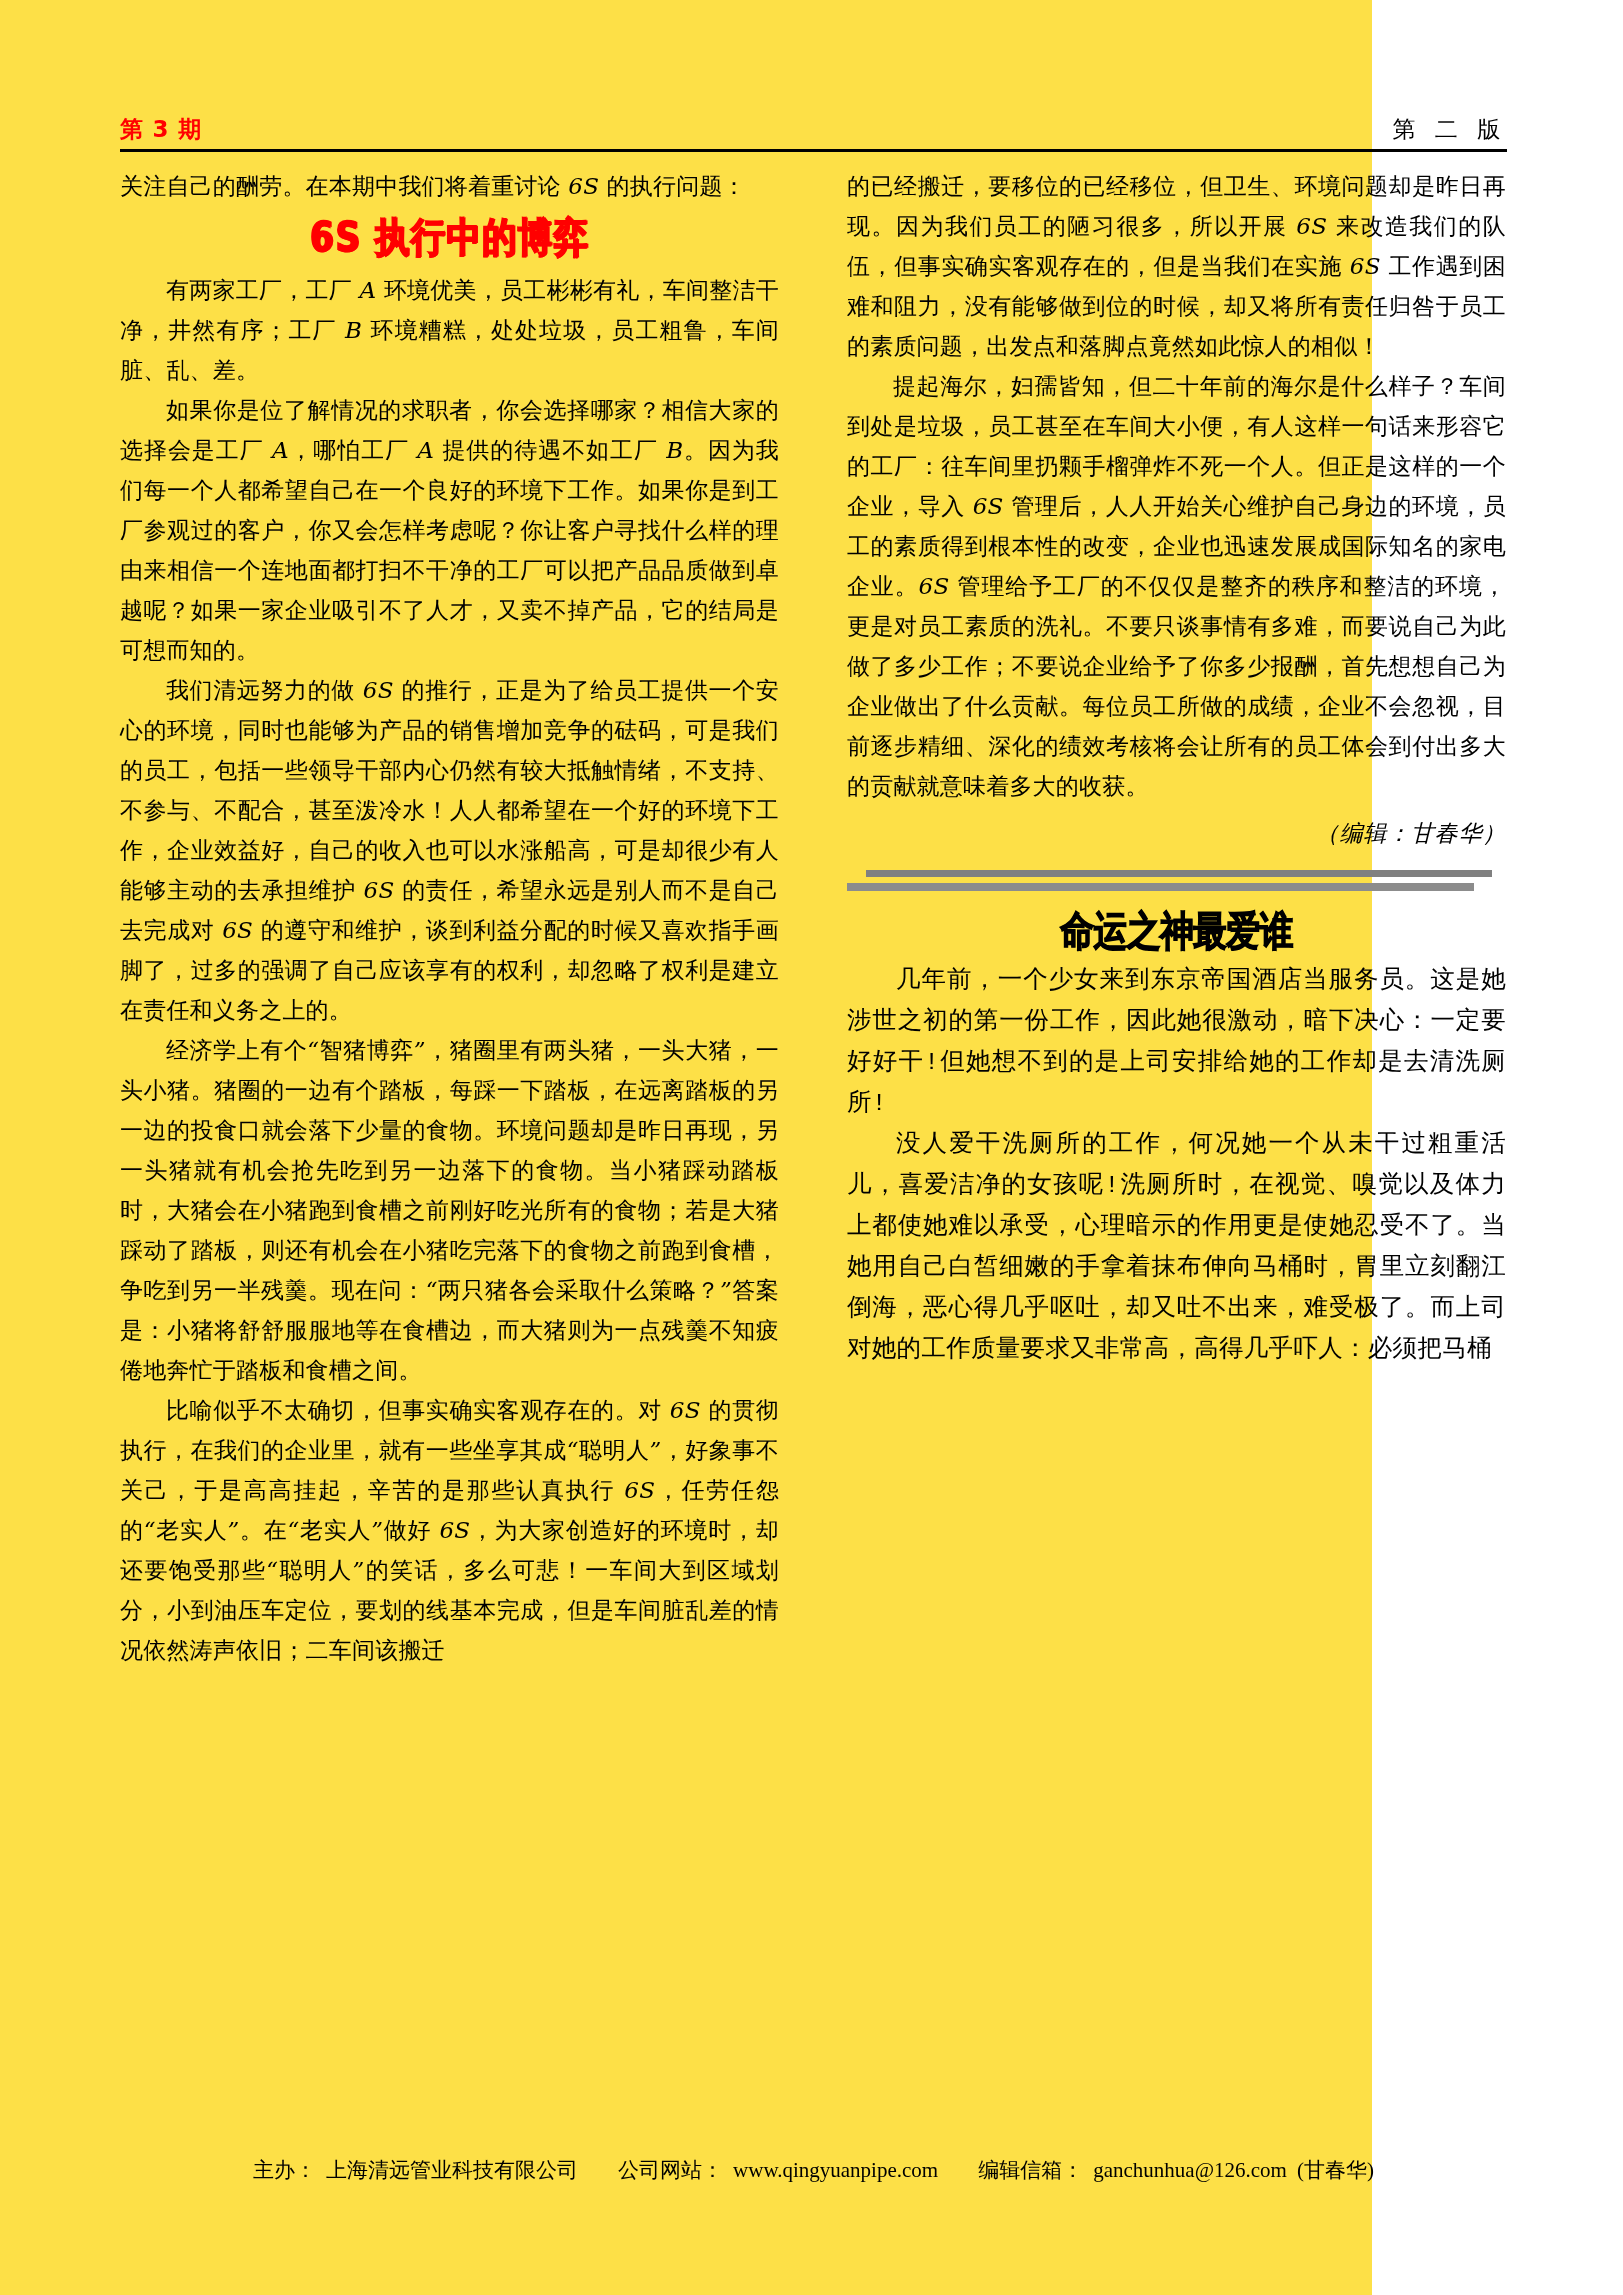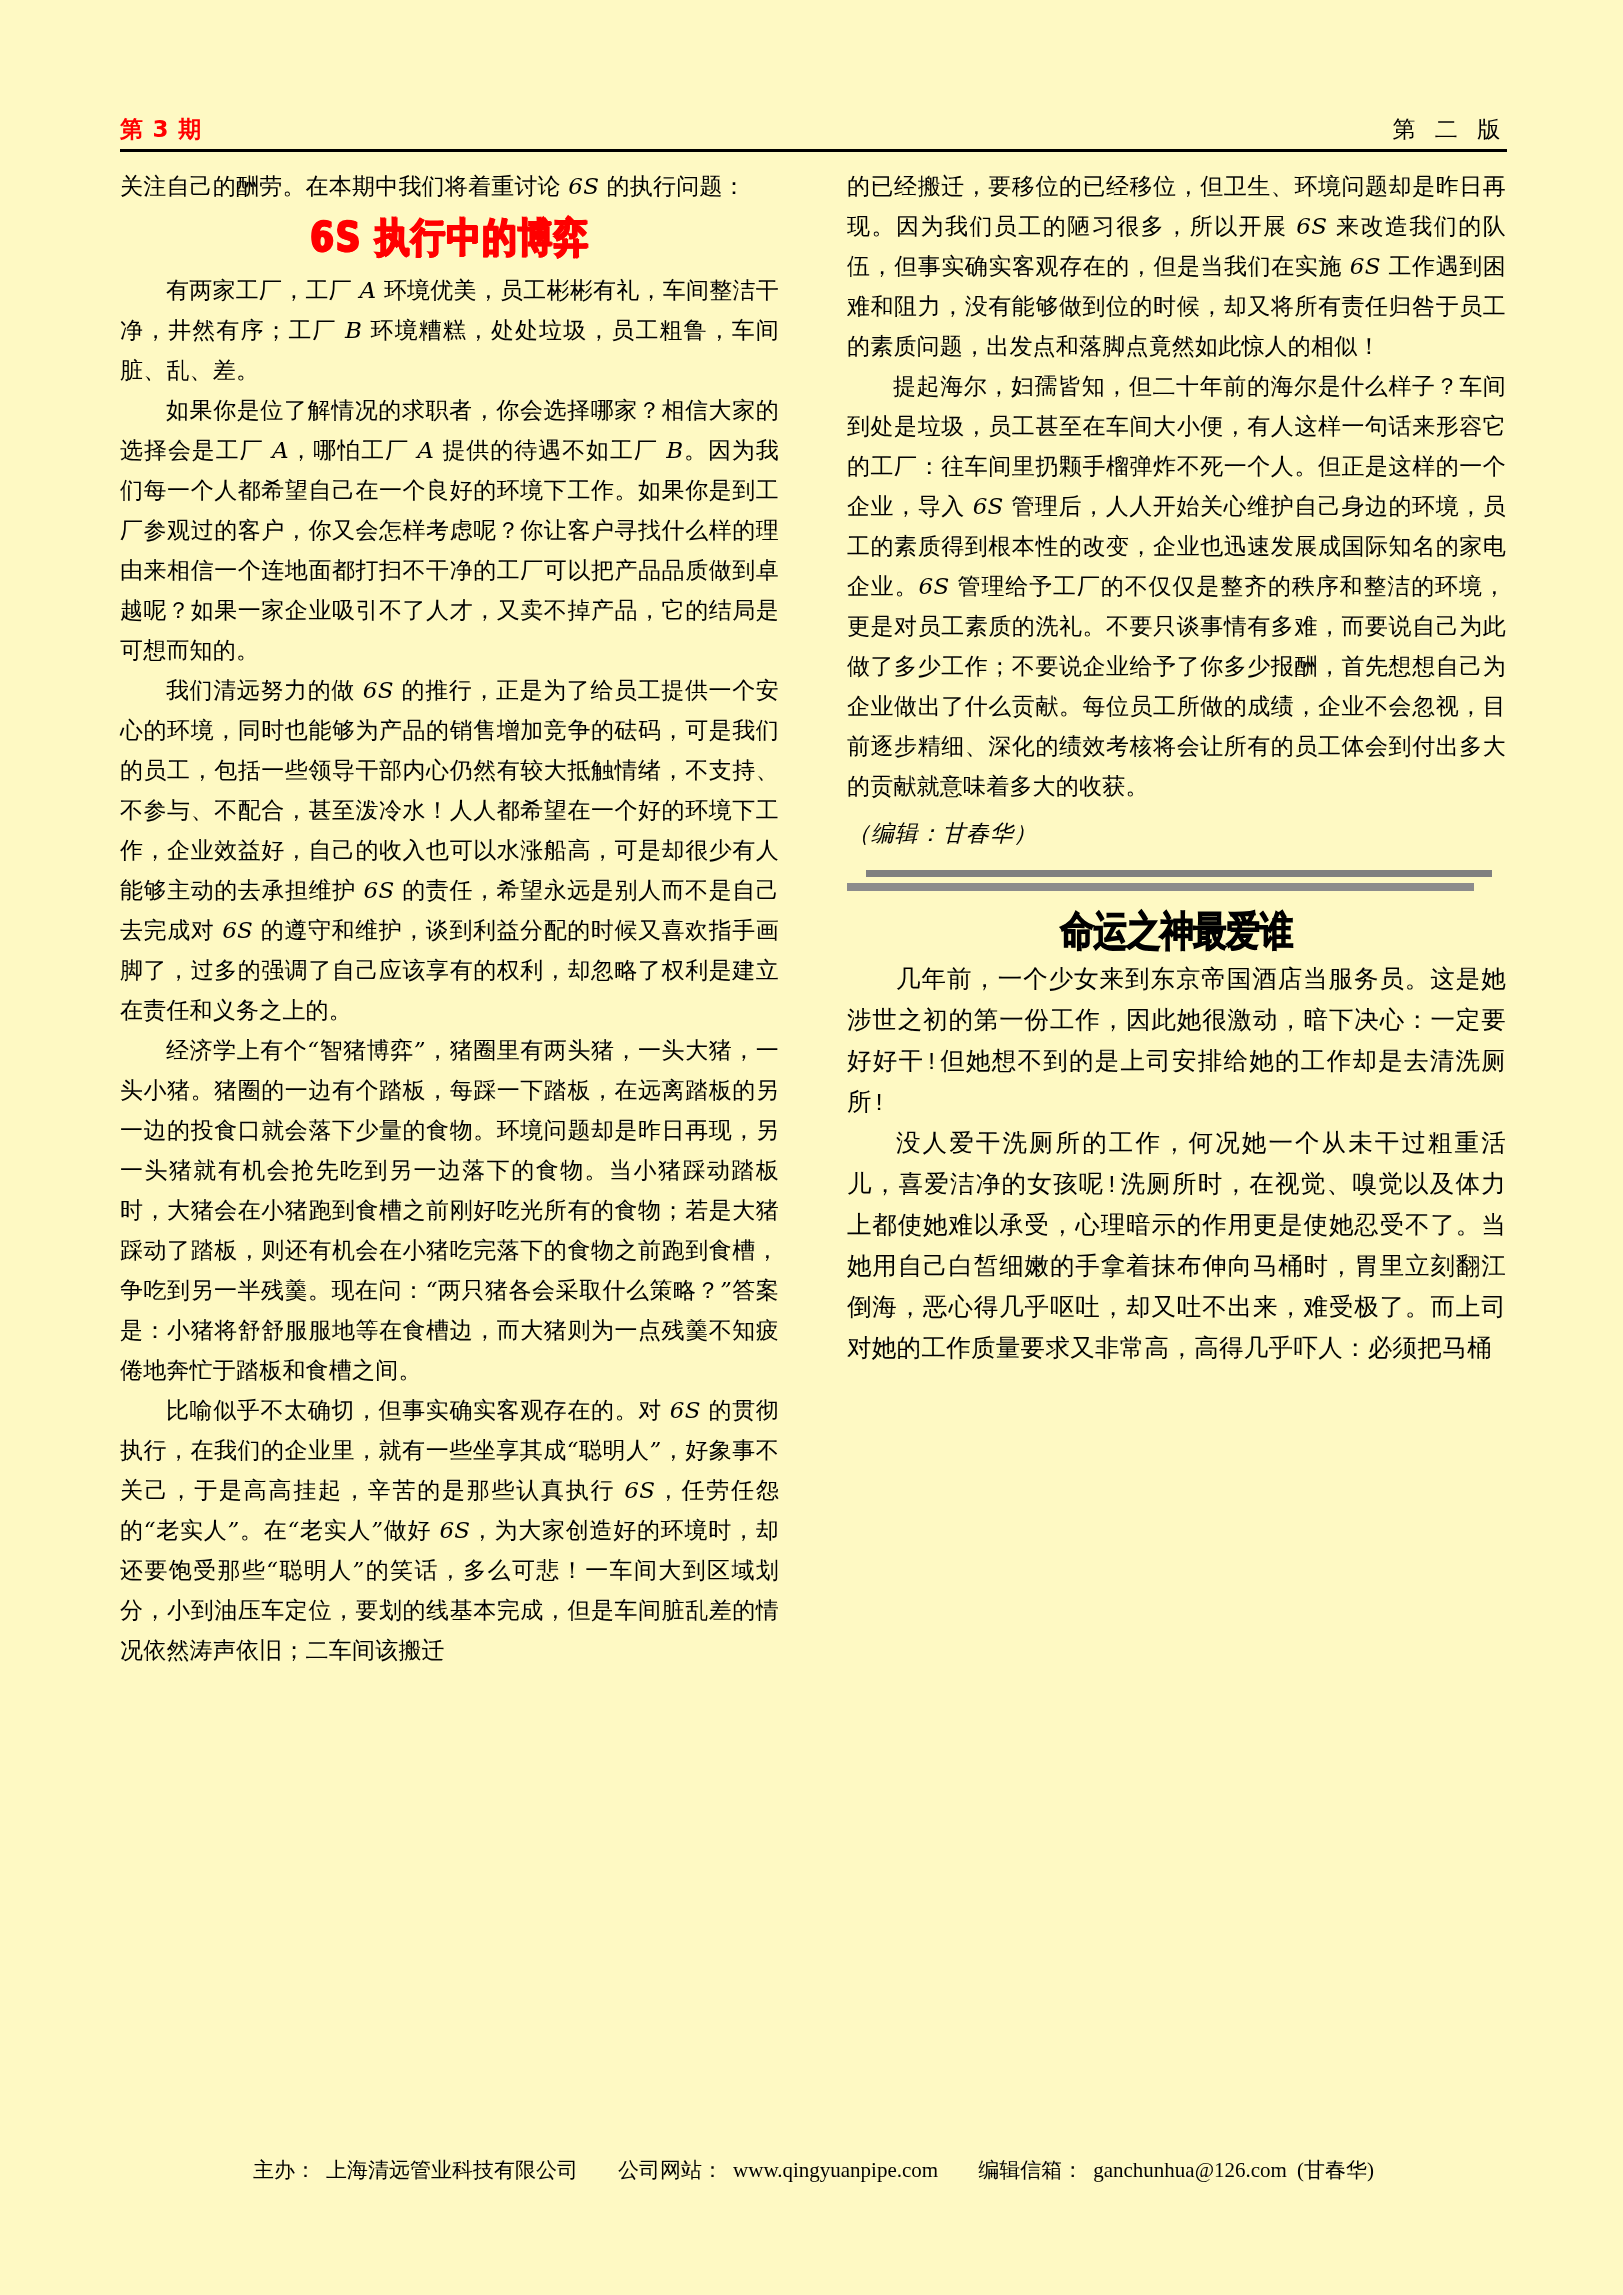--- a/index.html
+++ b/index.html
@@ -12,23 +12,23 @@
     height: 2295px;
     position: relative;
     font-family: "Liberation Serif", "DejaVu Serif", serif;
     color: #000000;
     overflow: hidden;
   }
 
   .page {
     position: absolute;
     left: 0; top: 0;
-    width: 1623px;
+    width: 1372px;
     height: 2295px;
-    background: #fef9c3;
+    background: #fde047;
   }
 
   
   .masthead {
     position: absolute;
     left: 120px;
     top: 100px;
     width: 1387px;
     height: 52px;
   }
@@ -105,20 +105,21 @@
     line-height: 49px;
     margin: 6.8px 0 8.5px 0;
     -webkit-text-stroke: 1.3px #FF0000;
     text-shadow: 1.7px 0 0 #FF0000, 0 0.8px 0 #FF0000;
     transform: scaleY(1.18);
     transform-origin: center center;
   }
 
   
   .byline {
+    text-align: right;
     font-family: "DejaVu Serif", "Liberation Serif", serif;
     font-size: 23px;
     line-height: 44px;
     letter-spacing: 0.8px;
     font-style: italic;
     margin-top: 5px;
   }
 
   
   .divider {

